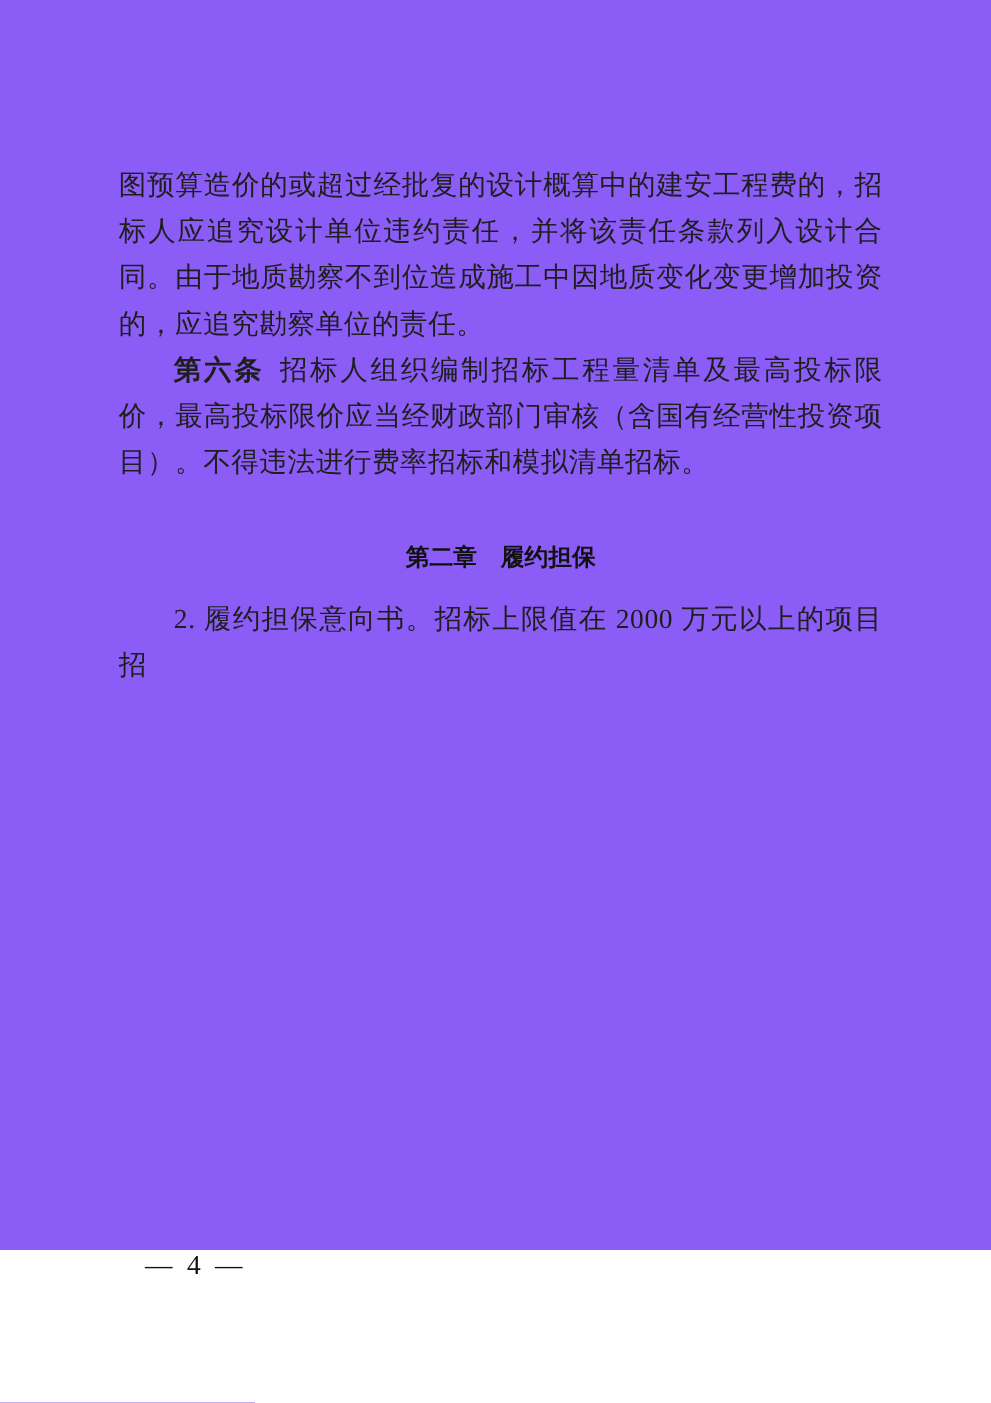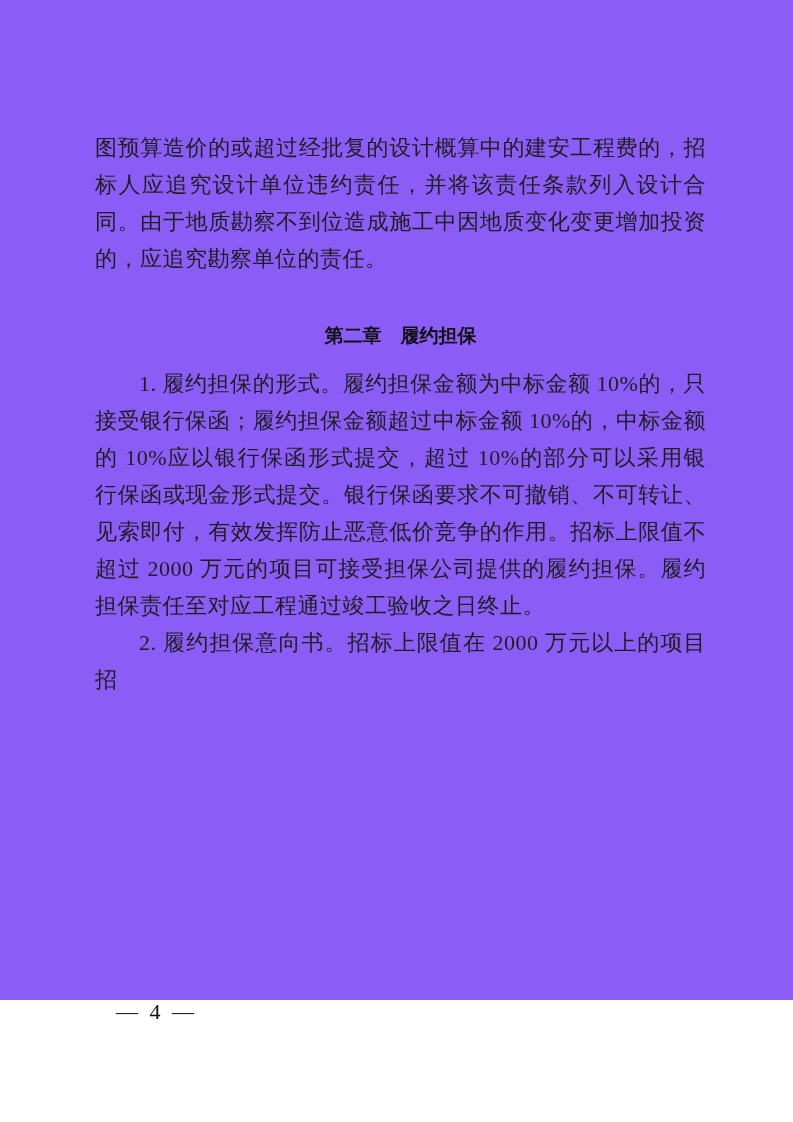--- a/index.html
+++ b/index.html
@@ -59,24 +59,24 @@
   }
 </style>
 </head>
 <body>
 
 <div class="sheet">
   <div class="content">
 
     <p>图预算造价的或超过经批复的设计概算中的建安工程费的，招标人应追究设计单位违约责任，并将该责任条款列入设计合同。由于地质勘察不到位造成施工中因地质变化变更增加投资的，应追究勘察单位的责任。</p>
 
+    <p class="indent"><span class="article-lead">第六条</span><span>招标人组织编制招标工程量清单及最高投标限价，最高投标限价应当经财政部门审核（含国有经营性投资项目）。不得违法进行费率招标和模拟清单招标。</span></p>
 
     <div class="chapter-heading">第二章　履约担保</div>
 
 
-    <p class="indent">1. 履约担保的形式。履约担保金额为中标金额 10%的，只接受银行保函；履约担保金额超过中标金额 10%的，中标金额的 10%应以银行保函形式提交，超过 10%的部分可以采用银行保函或现金形式提交。银行保函要求不可撤销、不可转让、见索即付，有效发挥防止恶意低价竞争的作用。招标上限值不超过 2000 万元的项目可接受担保公司提供的履约担保。履约担保责任至对应工程通过竣工验收之日终止。</p>
 
     <p class="indent">2. 履约担保意向书。招标上限值在 2000 万元以上的项目招</p>
 
   </div>
 
   <div class="page-number">— 4 —</div>
 </div>
 
 </body></html>

